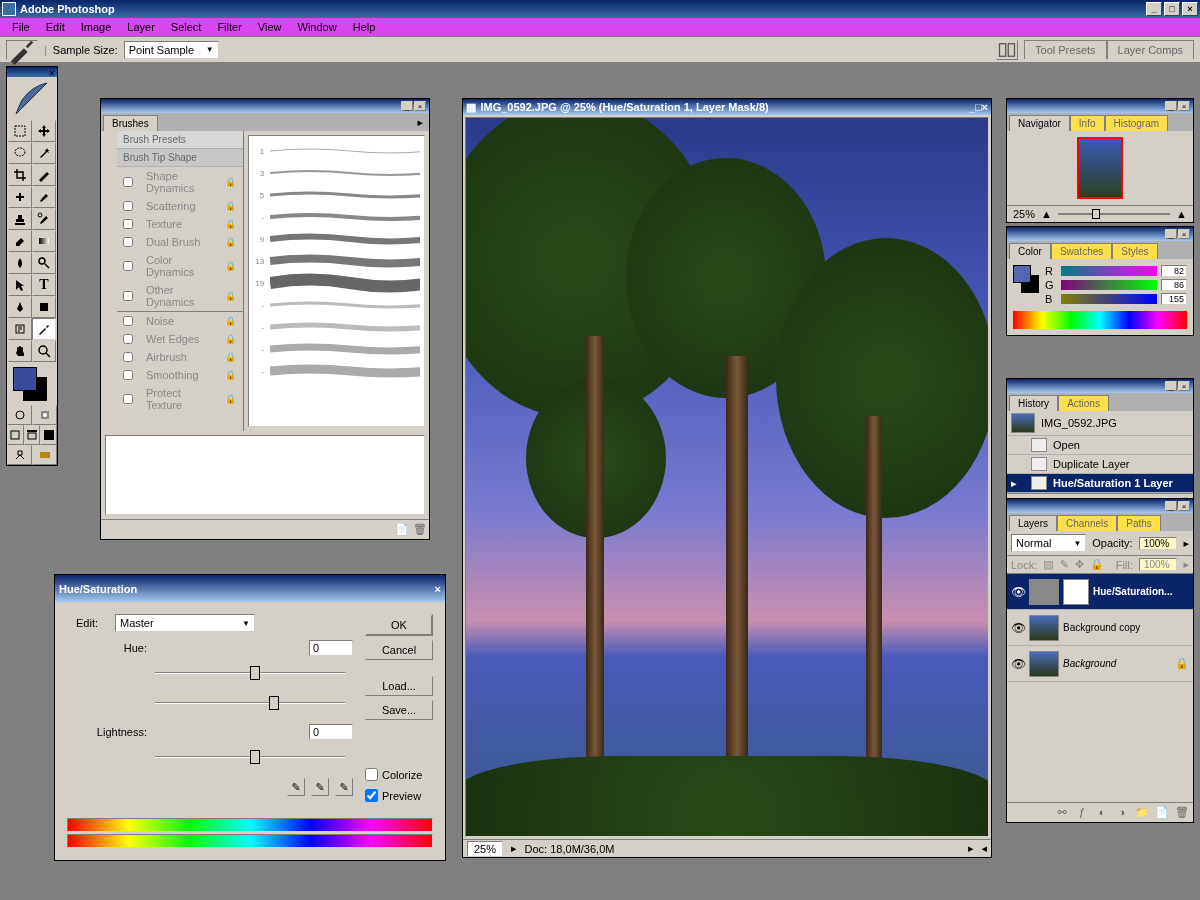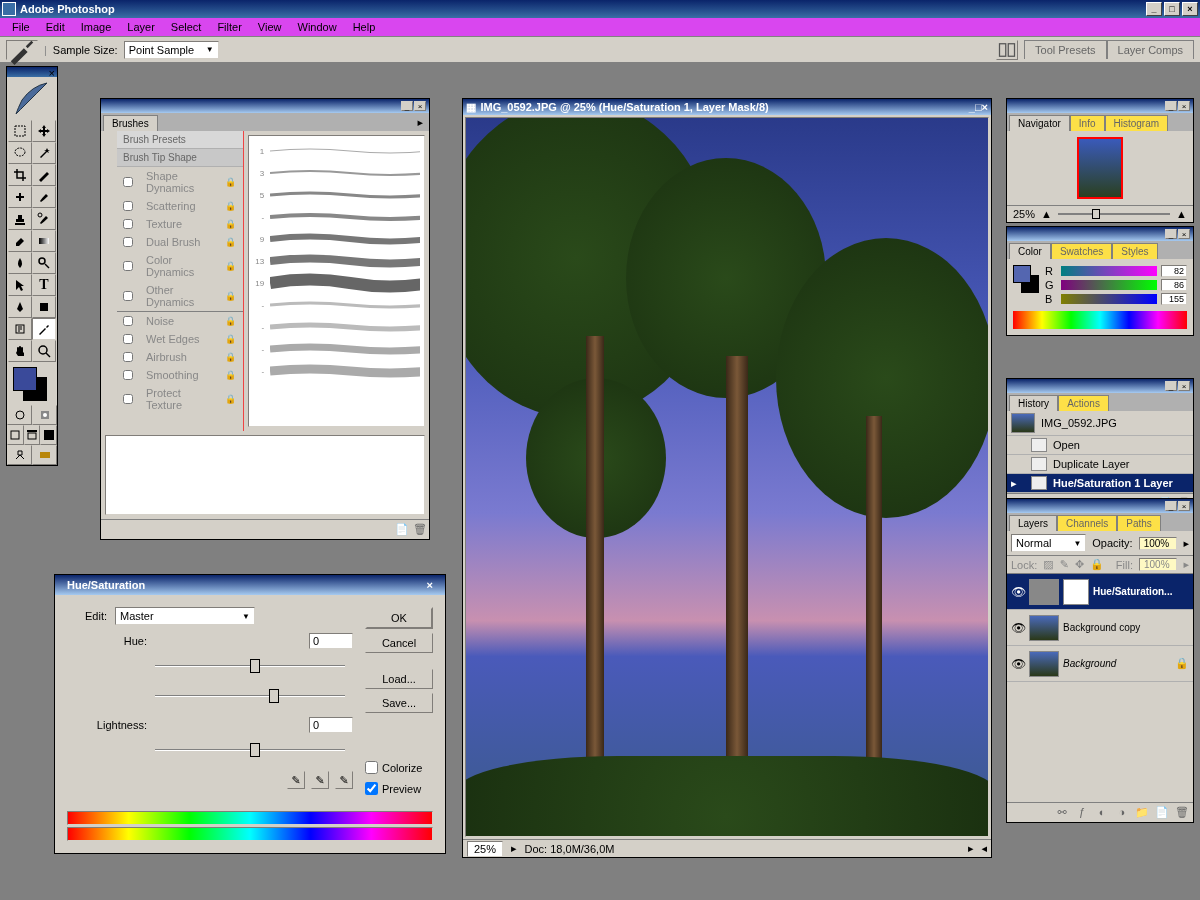--- a/index.html
+++ b/index.html
@@ -66,21 +66,21 @@
 .doc-title { background: linear-gradient(#0a246a, #a6caf0); color:#fff; height:16px; display:flex; align-items:center; padding:0 3px; font-size:10px; font-weight:bold; }
 .doc-title .spacer{flex:1;}
 .doc-canvas { flex:1; margin:2px; background: linear-gradient(180deg, #2a3a8a 0%, #4a5aba 30%, #7a7ad0 55%, #c890b0 70%, #4a5aba 75%, #3a5a8a 100%); position:relative; overflow:hidden; border:1px inset #d4d0c8;}
 .trunk { background:linear-gradient(90deg,#3a2818,#7a5838,#3a2818); }
 .foliage { background: radial-gradient(circle, #2a4a1a, #1a3010); border-radius:50%; }
 .doc-status { height:18px; background:#d4d0c8; border-top:1px solid #808080; display:flex; align-items:center; padding:0 4px; gap:8px; font-size:10px;}
 .doc-status .field { border:1px inset #d4d0c8; padding:1px 6px; background:#fff; }
 
 
 .hsdialog { position:absolute; left:54px; top:574px; width:392px; background:#d4d0c8; border:1px solid #000; }
-.hs-title { background: linear-gradient(#0a246a, #a6caf0); color:#fff; height:20px; padding:0 12px; display:flex; align-items:center; font-weight:bold; font-size:11px;gap:32px;}
+.hs-title { background: linear-gradient(#0a246a, #a6caf0); color:#fff; height:27px; padding:0 4px; display:flex; align-items:center; font-weight:bold; font-size:11px;gap:32px;}
 .hs-title .spacer{flex:1;}
 .hs-body { padding:12px; display:flex; gap:12px; }
 .hs-main { flex:1; }
 .hs-row { display:flex; align-items:center; margin-bottom:8px; gap:8px; }
 .hs-row label { width:80px; text-align:right; }
 .hs-row .val { width:44px; border:1px inset #d4d0c8; background:#fff; padding:1px 3px; text-align:left; }
 .slider { width:190px; height:18px; position:relative; margin-left:88px; margin-bottom:12px; }
 .slider .track { position:absolute; top:8px; width:100%; height:2px; background:#808080; border-bottom:1px solid #fff; }
 .slider .thumb { position:absolute; top:2px; width:10px; height:14px; background:#d4d0c8; border:1px solid #000; }
 .hs-buttons { display:flex; flex-direction:column; gap:4px; }
@@ -541,21 +541,21 @@
 
 <div class="hsdialog">
   <div class="hs-title">
     <span>Hue/Saturation</span>
     <div class="spacer"></div>
     <div class="pbtn">×</div>
   </div>
   <div class="hs-body">
     <div class="hs-main">
       <div class="hs-row">
-        <label style="width:40px;text-align:right">Edit:</label>
+        <label style="width:40px;text-align:center">Edit:</label>
         <div class="dropdown" style="width:140px">
           <span>Master</span>
             <span class="arr">▼</span>
         </div>
       </div>
       <div class="hs-row">
           <label>Hue:</label>
         <div style="flex:1"></div>
           <div class="val">0</div>
         </div>

